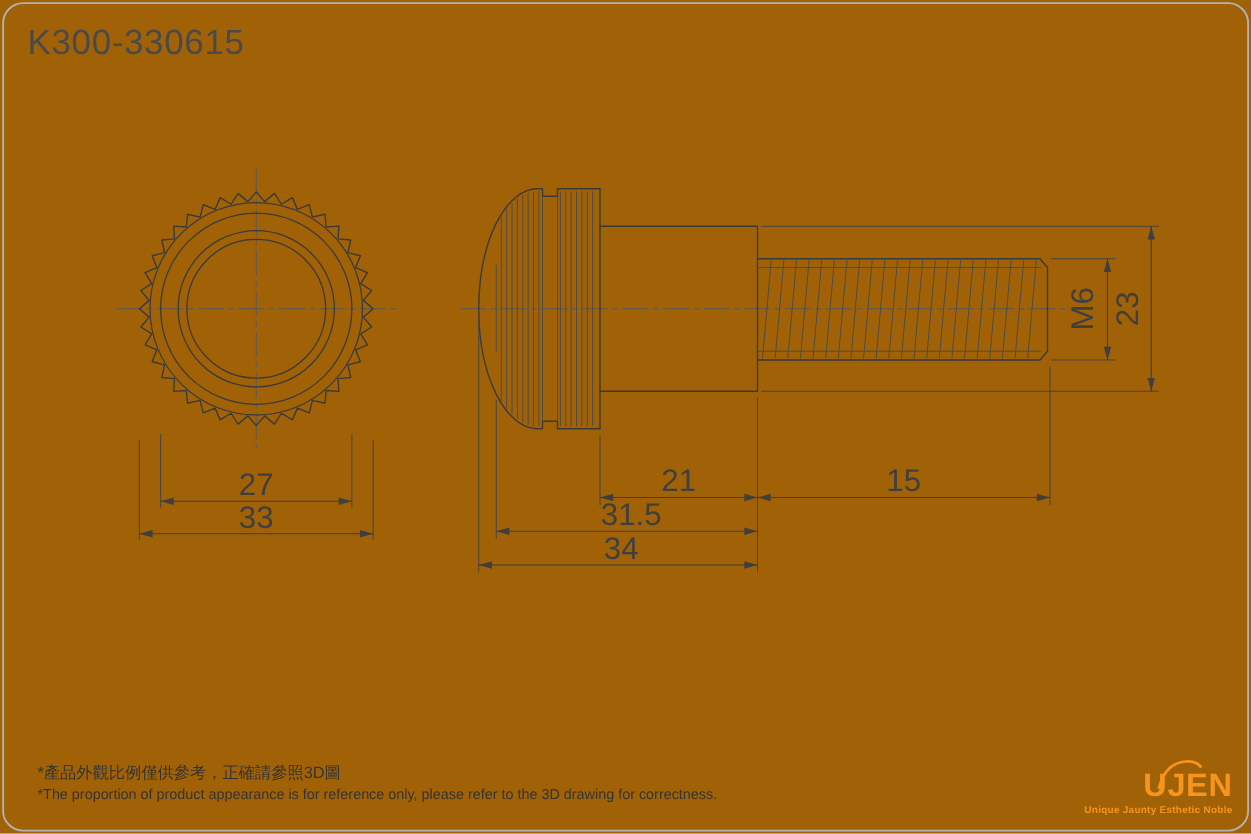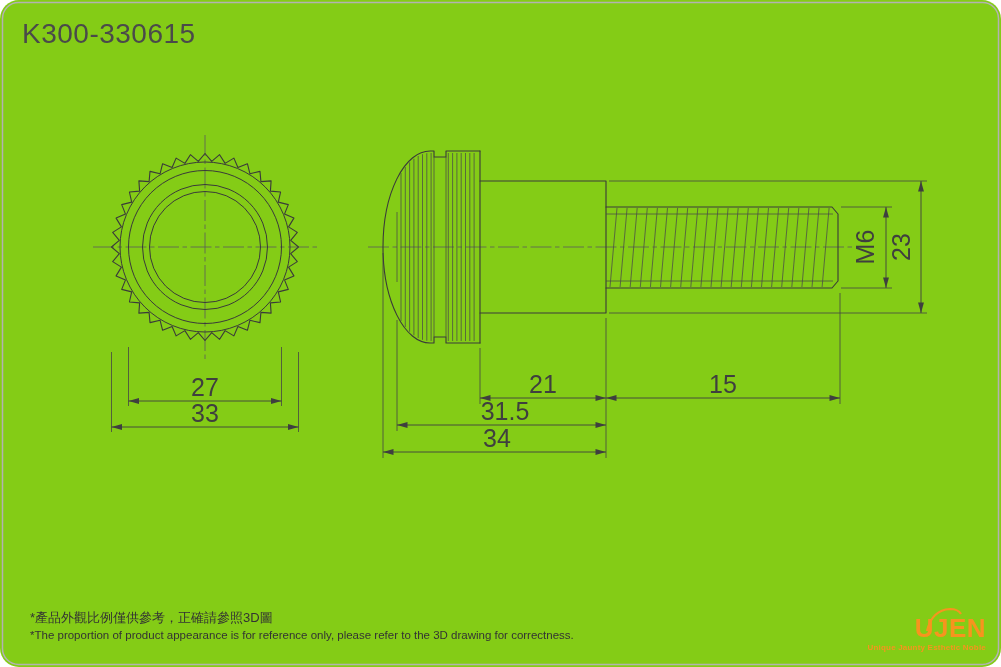--- a/index.html
+++ b/index.html
@@ -1,16 +1,16 @@
 <!DOCTYPE html>
 <html><head>
 <meta charset="utf-8">
 <style>
   html,body{margin:0;padding:0;background:#ffffff;}
-  .sheet{position:relative;width:1001px;height:667px;background:#84cc16;font-family:"Liberation Sans",sans-serif;overflow:hidden;border-radius:19px;}
+  .sheet{position:relative;width:1001px;height:667px;background:#a16207;font-family:"Liberation Sans",sans-serif;overflow:hidden;}
   svg{position:absolute;left:0;top:0;}
   .border-rect{fill:none;stroke:#b2b2b2;stroke-width:1.5;}
   .outline{stroke:#3a3a3a;stroke-width:1.1;fill:none;stroke-linejoin:round;stroke-linecap:round;}
   .thin{stroke:#4a4a4a;stroke-width:.75;fill:none;}
   .circle{stroke:#3a3a3a;stroke-width:1;fill:none;}
   .center{stroke:#5a5a5a;stroke-width:.8;fill:none;stroke-dasharray:21 3.5 4.5 3.5;}
   .ext{stroke:#454545;stroke-width:.8;}
   .dim{stroke:#3f3f3f;stroke-width:.9;}
   .dim-text{font-size:25px;fill:#3f3f3f;text-anchor:middle;}
   .title-text{font-size:28px;fill:#4a4a4a;letter-spacing:.5px;}

